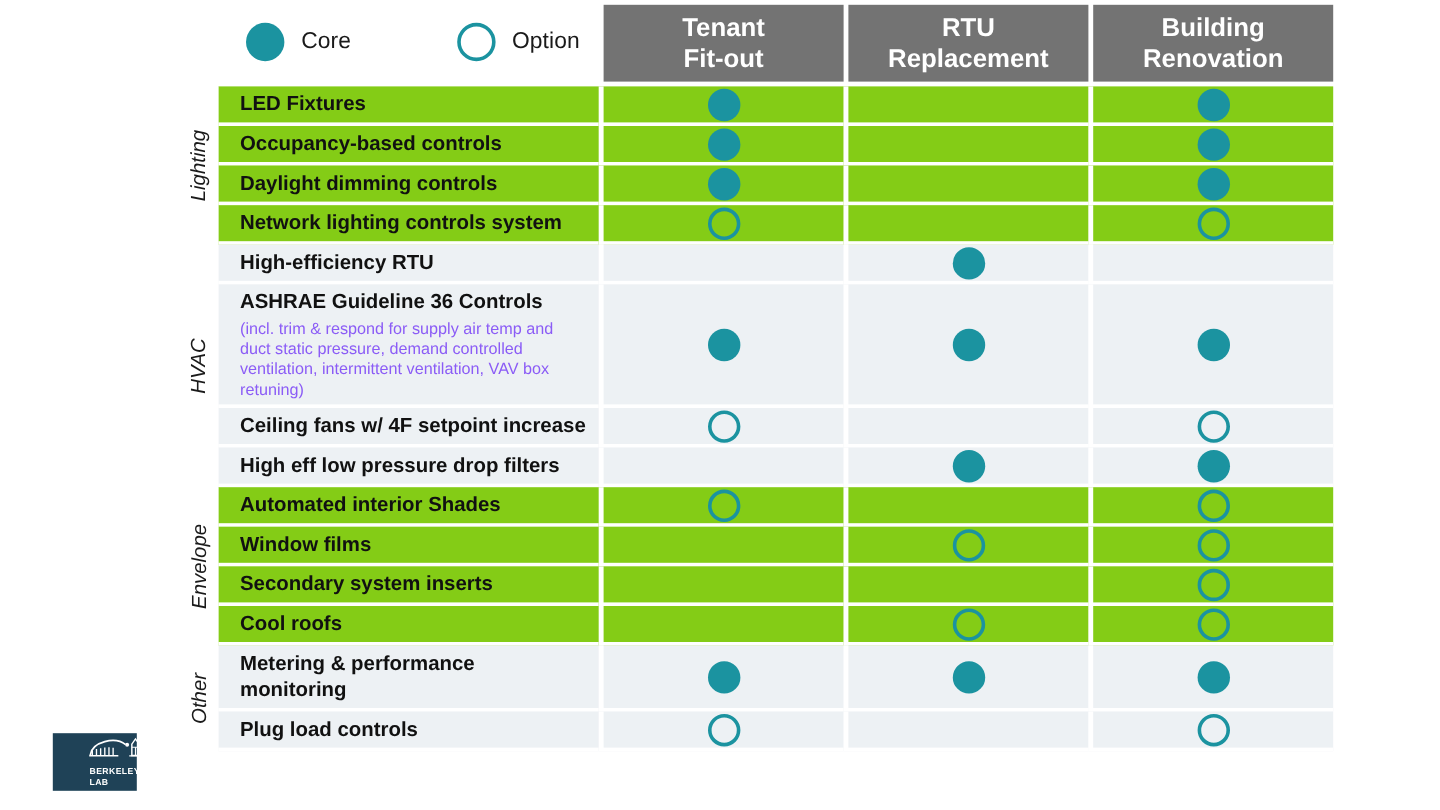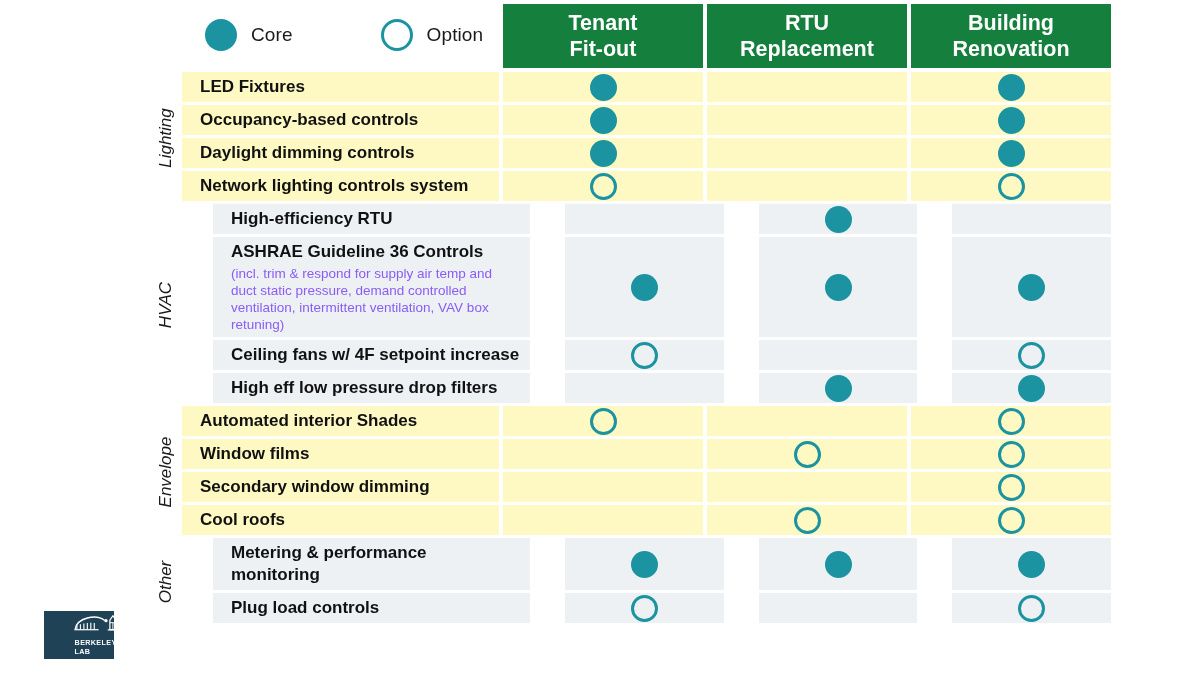--- a/index.html
+++ b/index.html
@@ -22,21 +22,21 @@
   .dot-option {
     width: 32px; height: 32px; border-radius: 50%;
     background: transparent; border: 3.5px solid #1B93A0;
   }
   .legend-label { font-size: 19px; color: #1a1a1a; margin-left: 14px; letter-spacing: .1px; }
 
   
   #headrow { position: absolute; left: 503px; top: 4px; width: 608px; height: 64px; display: flex; gap: 4px; }
   .colhead {
     flex: 1 1 0;
-    background: #15803d;
+    background: #737373;
     color: #ffffff;
     font-weight: bold;
     font-size: 21.5px;
     line-height: 26px;
     display: flex; flex-direction: column;
     align-items: center; justify-content: center;
     text-align: center;
   }
 
   
@@ -69,22 +69,22 @@
     flex: 1 1 0;
     display: flex; align-items: center; justify-content: center;
     border-bottom: 3px solid #ffffff;
     border-left: 4px solid #ffffff;
   }
   .mark-core { width: 27px; height: 27px; border-radius: 50%; background: #1B93A0; }
   .mark-option { width: 27px; height: 27px; border-radius: 50%; border: 3px solid #1B93A0; background: transparent; }
   .mark-none { width: 27px; height: 27px; }
 
   
-  .tint-gray .labelcell, .tint-gray .markcell { background: #fef9c3; }
-  .tint-blue .labelcell, .tint-blue .markcell { background: #EDF1F4; margin-left: 31px; }
+  .tint-gray .labelcell, .tint-gray .markcell { background: #84cc16; }
+  .tint-blue .labelcell, .tint-blue .markcell { background: #EDF1F4; }
 
   
   #logo {
     position: absolute; left: 44px; top: 611px;
     width: 70px; height: 48px;
     background: #1F4257;
     display: flex; flex-direction: column; align-items: center; justify-content: flex-end;
     padding-bottom: 3px;
     padding-left: 33px;
   }
@@ -284,21 +284,21 @@
           <div class="markcell">
             <div class="mark-option"></div>
           </div>
           <div class="markcell">
             <div class="mark-option"></div>
           </div>
         </div>
         <div class="row">
           <div class="rail"></div>
           <div class="labelcell">
-            <div class="main">Secondary window dimming</div>
+            <div class="main">Secondary system inserts</div>
           </div>
           <div class="markcell">
             <div class="mark-none"></div>
           </div>
           <div class="markcell">
             <div class="mark-none"></div>
           </div>
           <div class="markcell">
             <div class="mark-option"></div>
           </div>

